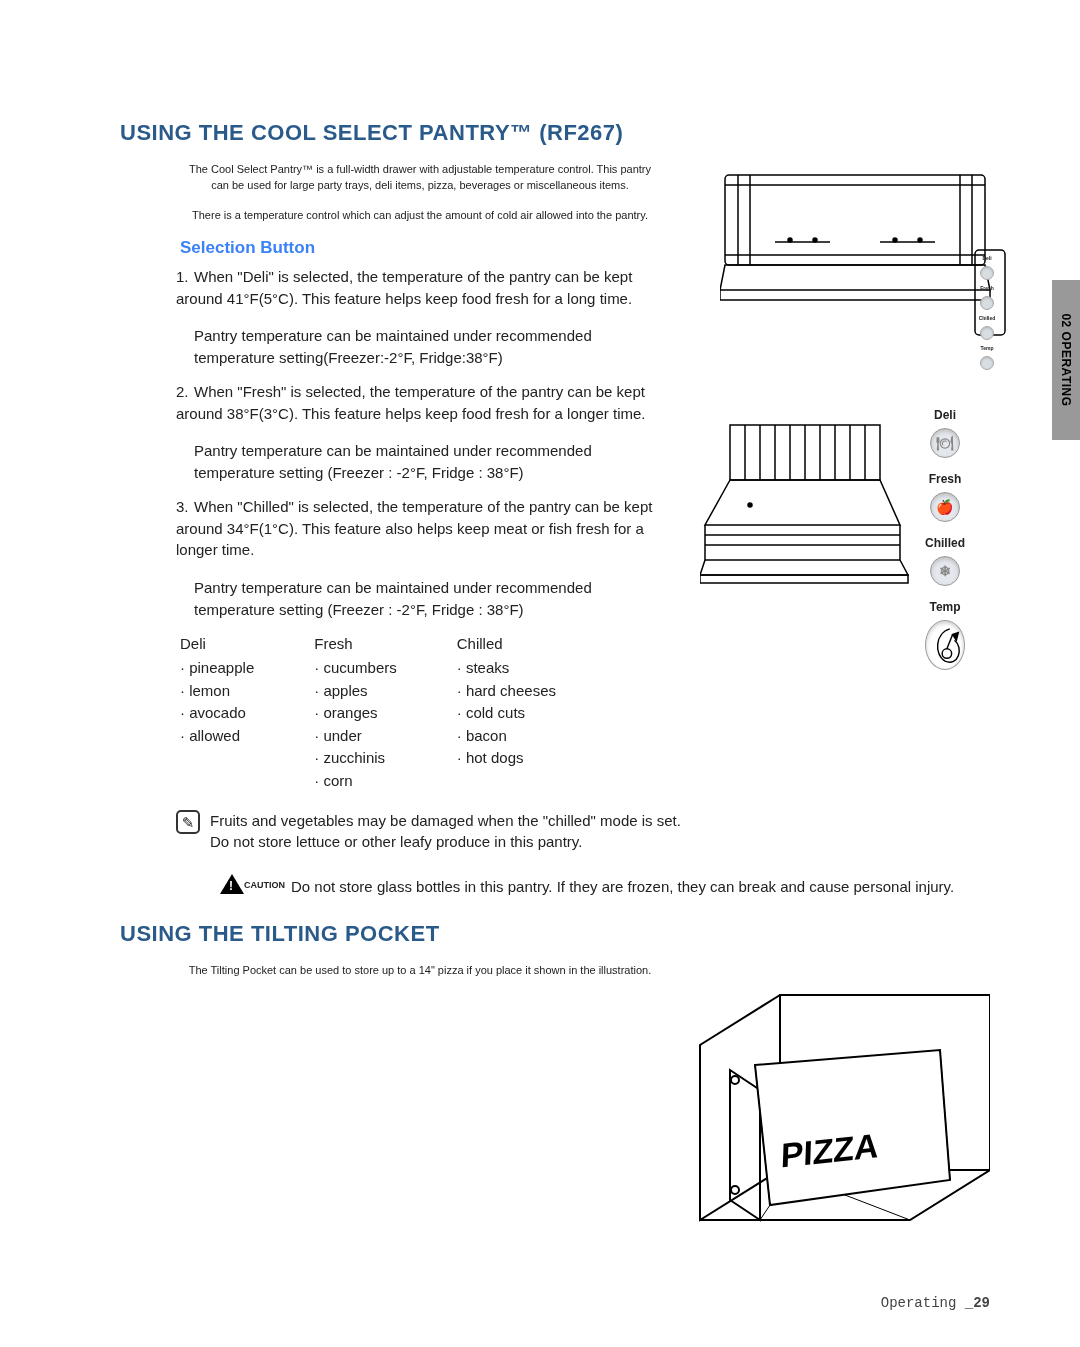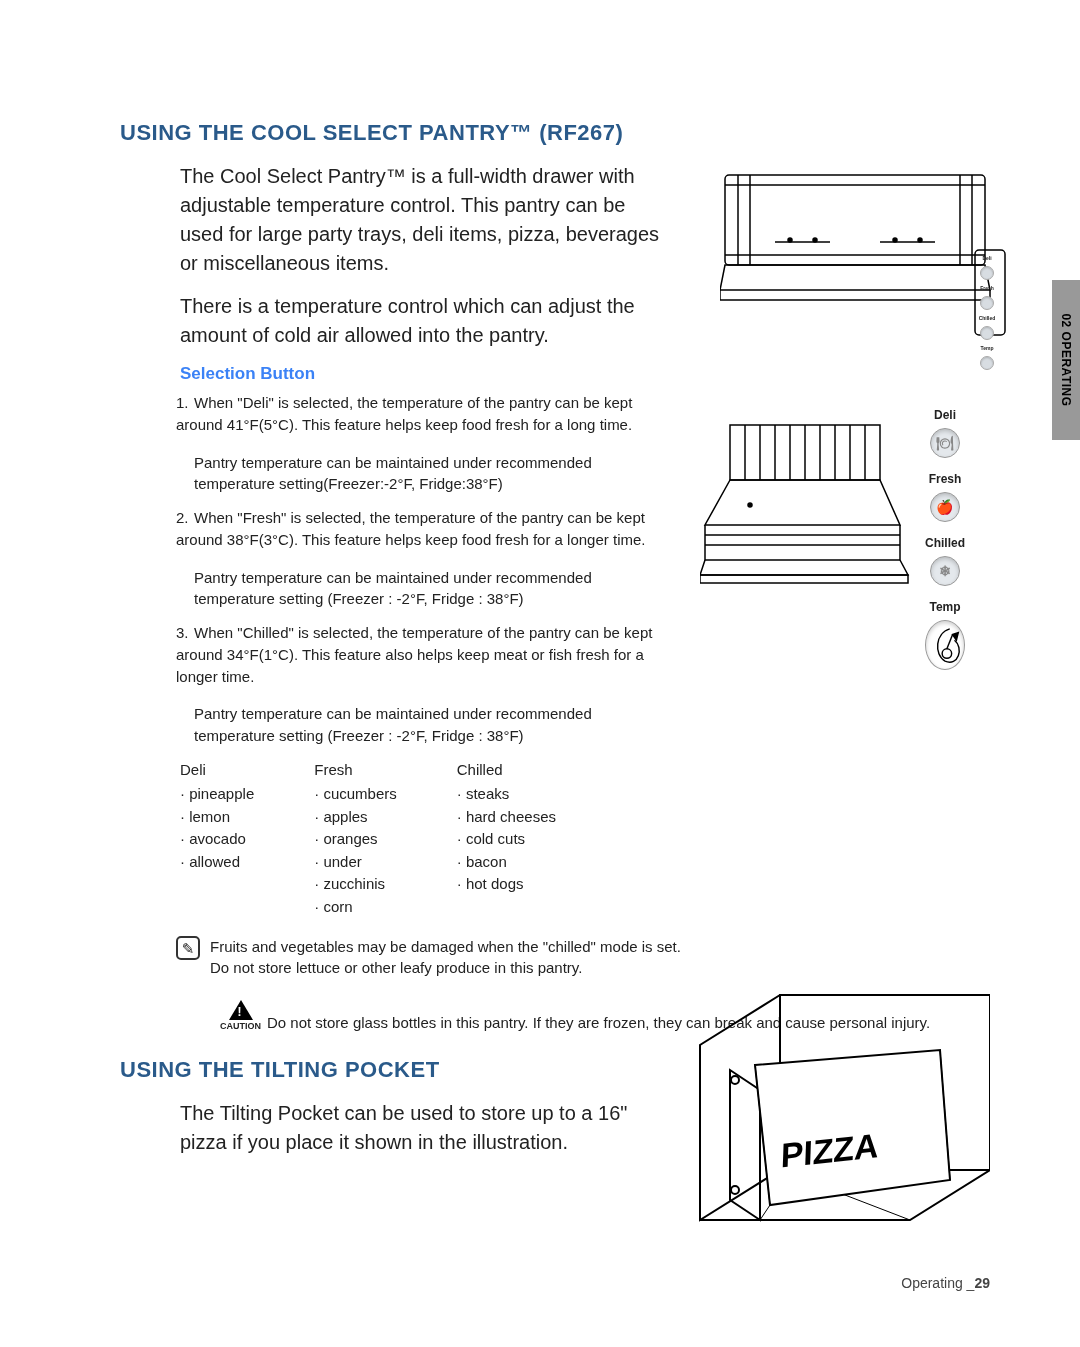--- a/index.html
+++ b/index.html
@@ -18,22 +18,23 @@
   h2.section-title {
     color: #2a5a8a;
     font-size: 22px;
     font-weight: bold;
     letter-spacing: 0.5px;
     margin-bottom: 16px;
   }
   .indent {
     margin-left: 60px;
     width: 480px;
-    font-size: 20px;
+    font-size: 11px;
     line-height: 1.45;
+    text-align: center;
   }
   .para { margin-bottom: 14px; }
   h3.sub {
     font-size: 17px;
     font-weight: bold;
     margin: 8px 0 8px 60px;
     color: #3b82f6;
   }
   .numlist { margin-left: 56px; width: 480px; font-size: 15px; line-height: 1.45; }
   .numlist .item { margin-bottom: 12px; }
@@ -71,21 +72,21 @@
   .caution-row {
     display: flex;
     align-items: flex-end;
     margin-top: 22px;
     margin-left: 100px;
     gap: 6px;
     font-size: 15px;
   }
   .caution-badge {
     display: flex;
-    flex-direction: column;
+    flex-direction: row;
     align-items: center;
     font-size: 9px;
     font-weight: bold;
   }
   .caution-tri {
     width: 0; height: 0;
     border-left: 12px solid transparent;
     border-right: 12px solid transparent;
     border-bottom: 20px solid #000;
     position: relative;
@@ -190,23 +191,24 @@
     right: 90px;
     top: 990px;
     width: 300px;
     height: 240px;
   }
   .fig-pizza svg { width:100%; height:100%; }
 
   .footer {
     position: absolute;
     right: 90px;
-    bottom: 56px;
+    bottom: 36px;
     font-size: 14px;
     color: #444;
+    font-family: Liberation Mono, monospace;
   }
   .footer .pg { font-weight: bold; }
 </style>
 </head>
 <body>
 
 <div class="side-tab">
   <span>02 OPERATING</span>
 </div>
 
@@ -274,21 +276,21 @@
   <div class="caution-row">
     <div class="caution-badge">
       <div class="caution-tri"></div>
       <span>CAUTION</span>
     </div>
     <span>Do not store glass bottles in this pantry. If they are frozen, they can break and cause personal injury.</span>
   </div>
 
   <h2 class="section-title" style="margin-top:26px">USING THE TILTING POCKET</h2>
   <div class="indent">
-    <p class="para">The Tilting Pocket can be used to store up to a 16" pizza if you place it shown in the illustration.</p>
+    <p class="para">The Tilting Pocket can be used to store up to a 14" pizza if you place it shown in the illustration.</p>
   </div>
 
 </div>
 
 <div class="fig-drawer1">
   <svg viewBox="0 0 290 170">
     <g stroke="#000" fill="none" stroke-width="1.5">
       <rect x="5" y="5" width="260" height="90" rx="4"></rect>
       <line x1="5" y1="15" x2="265" y2="15"></line>
       <line x1="5" y1="85" x2="265" y2="85"></line>

